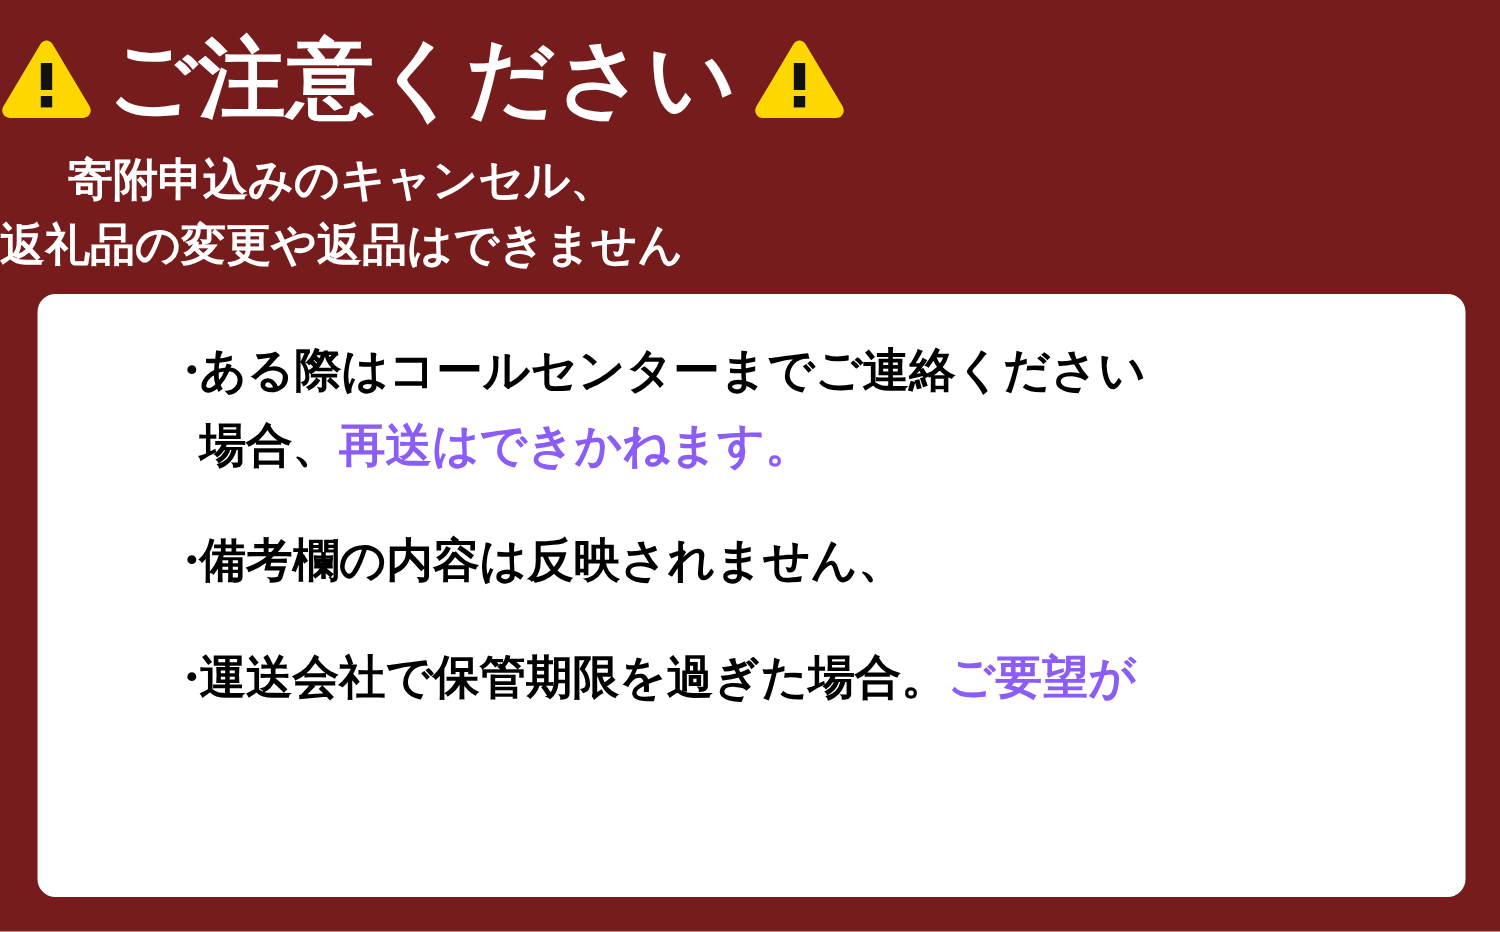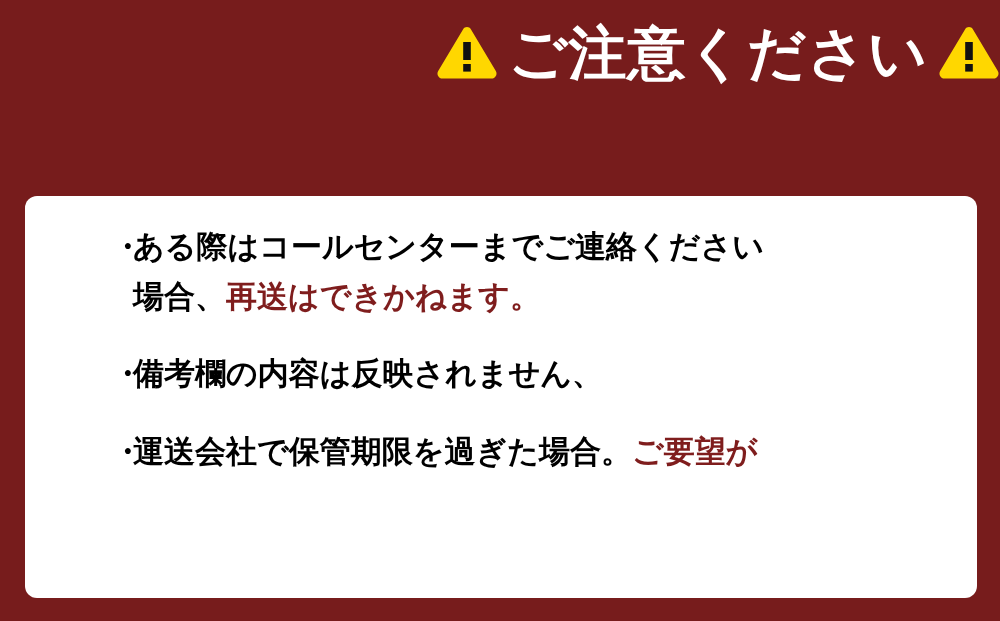--- a/index.html
+++ b/index.html
@@ -25,21 +25,21 @@
     flex-direction: column;
     align-items: center;
   }
 
   
   .header {
     width: 100%;
     padding-top: 14px;
     display: flex;
     flex-direction: column;
-    align-items: flex-end;
+    align-items: flex-start;
   }
 
   .title-row {
     display: flex;
     align-items: center;
     justify-content: center;
     gap: 10px;
     height: 78px;
   }
 
@@ -111,21 +111,21 @@
     font-size: 31px;
     font-weight: bold;
     line-height: 1.62;
   }
 
   .notice-line {
     display: block;
   }
 
   .em-red {
-    color: #7f1d1d;
+    color: #8b5cf6;
   }
 </style>
 </head>
 <body>
 
 <div class="banner">
 
   <div class="header">
 
     <div class="title-row">
@@ -139,20 +139,24 @@
       <div class="title-text">ご注意ください</div>
 
       <svg class="warn-icon" viewBox="0 0 62 56" aria-hidden="true">
         <path d="M27.0 4.4 L2.2 46.0 C0.2 49.4 2.6 53.6 6.6 53.6 L55.4 53.6 C59.4 53.6 61.8 49.4 59.8 46.0 L35.0 4.4 C33.1 1.2 28.9 1.2 27.0 4.4 Z" fill="#ffd700"></path>
         <rect x="27.2" y="17.0" width="7.6" height="18.0" fill="#111111"></rect>
         <rect x="27.2" y="39.0" width="7.6" height="7.6" fill="#111111"></rect>
       </svg>
 
     </div>
 
+    <div class="subtitle">
+      <span>寄附申込みのキャンセル、</span><br>
+      <span>返礼品の変更や返品はできません</span>
+    </div>
 
   </div>
 
   <div class="card">
     <ul class="notice-list">
 
       <li class="notice-item">
         <span class="notice-bullet">・</span>
         <span class="notice-line">
           <span>ある際はコールセンターまでご連絡ください</span>

